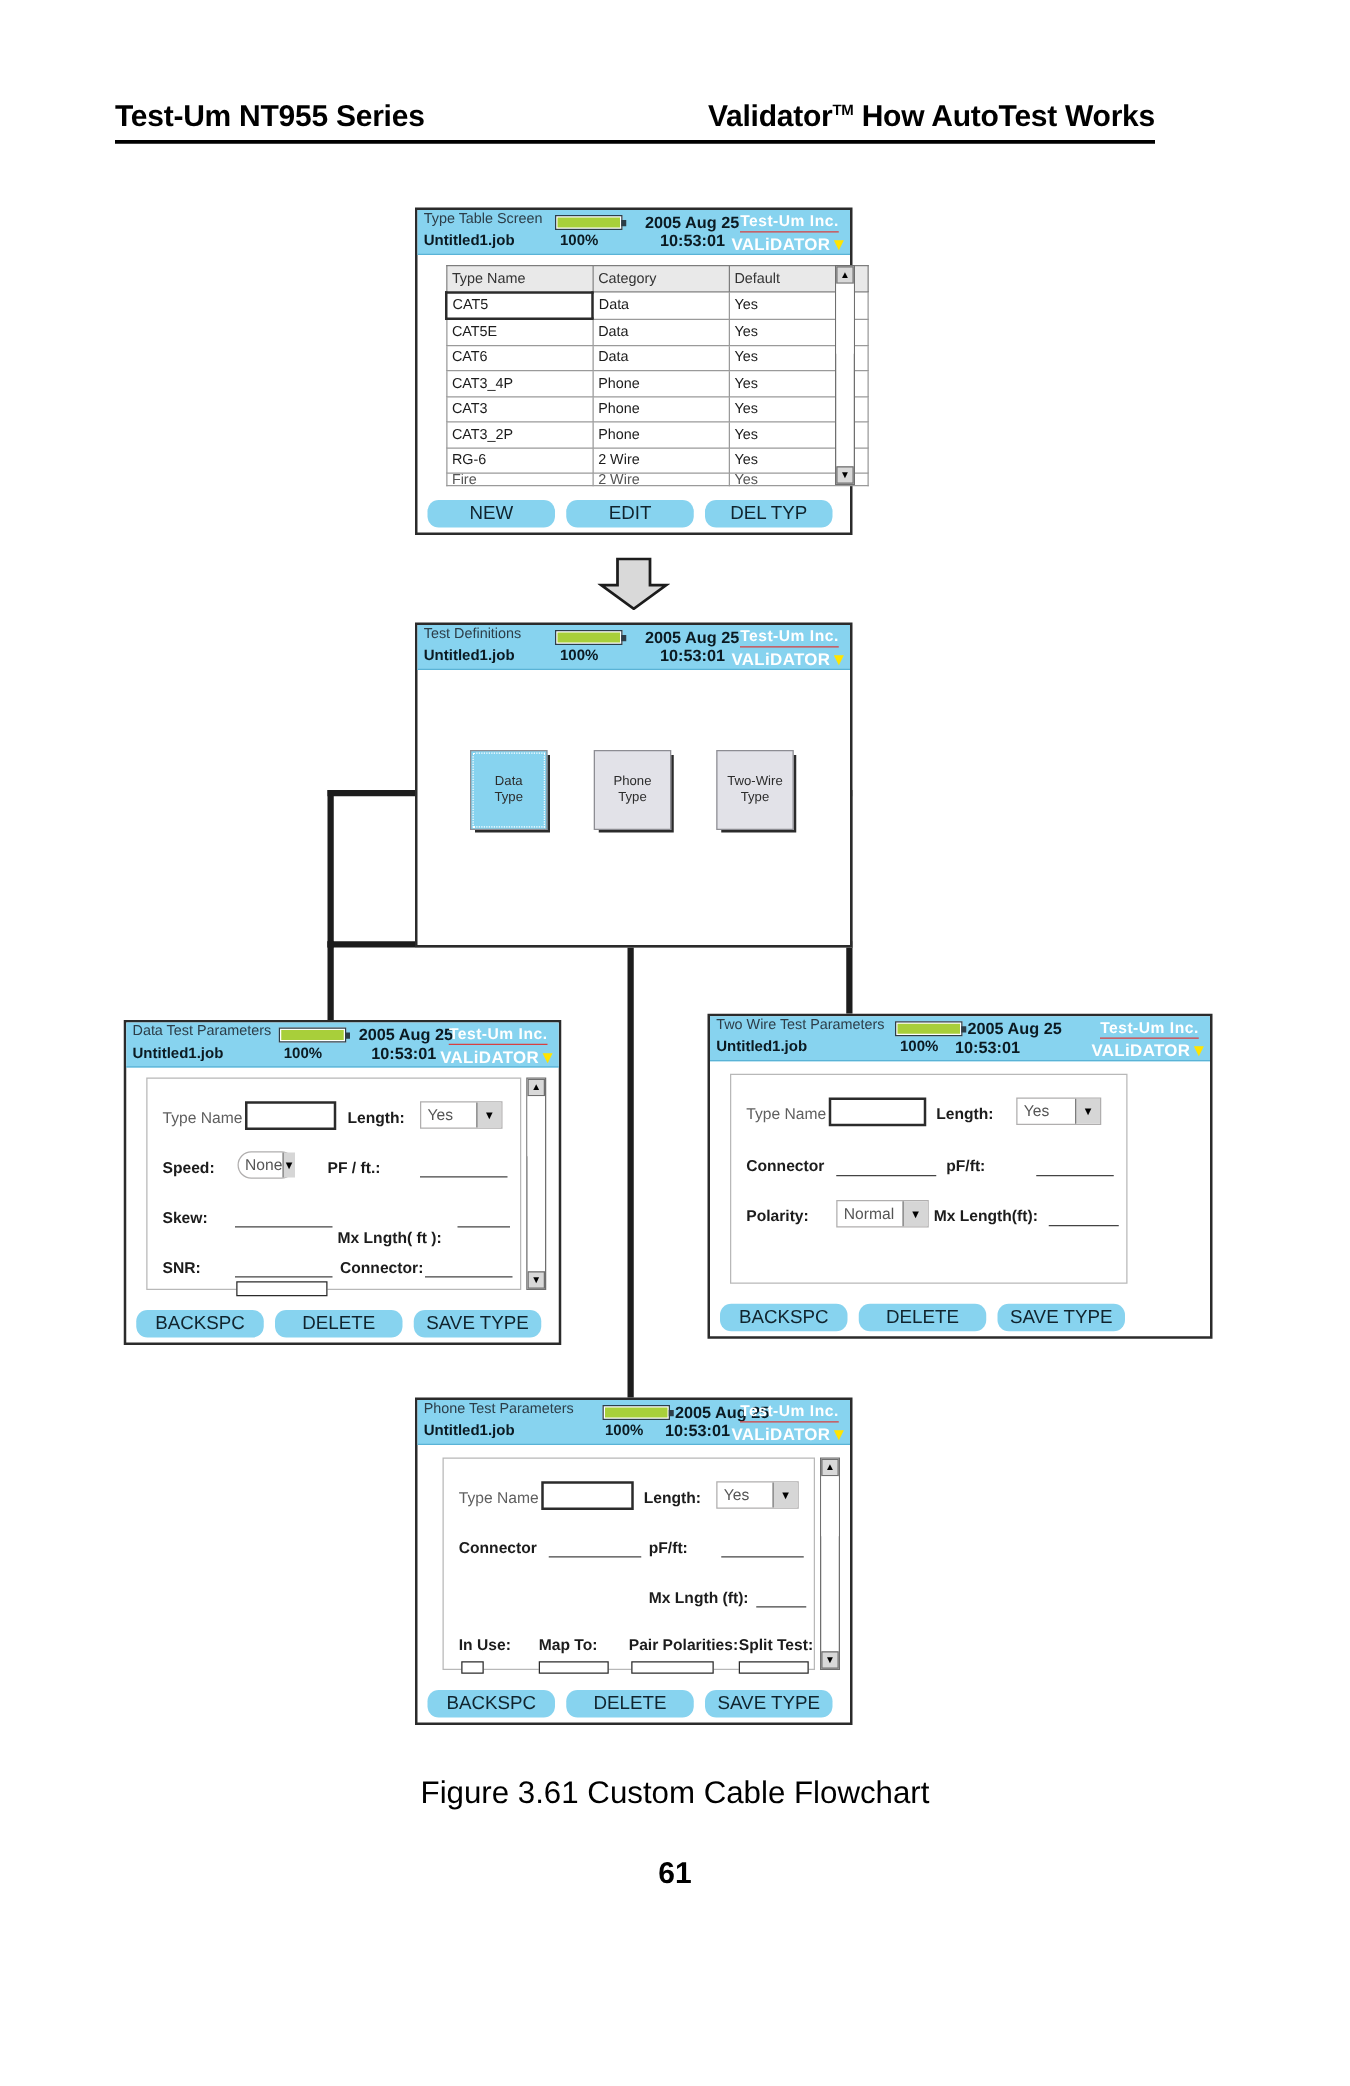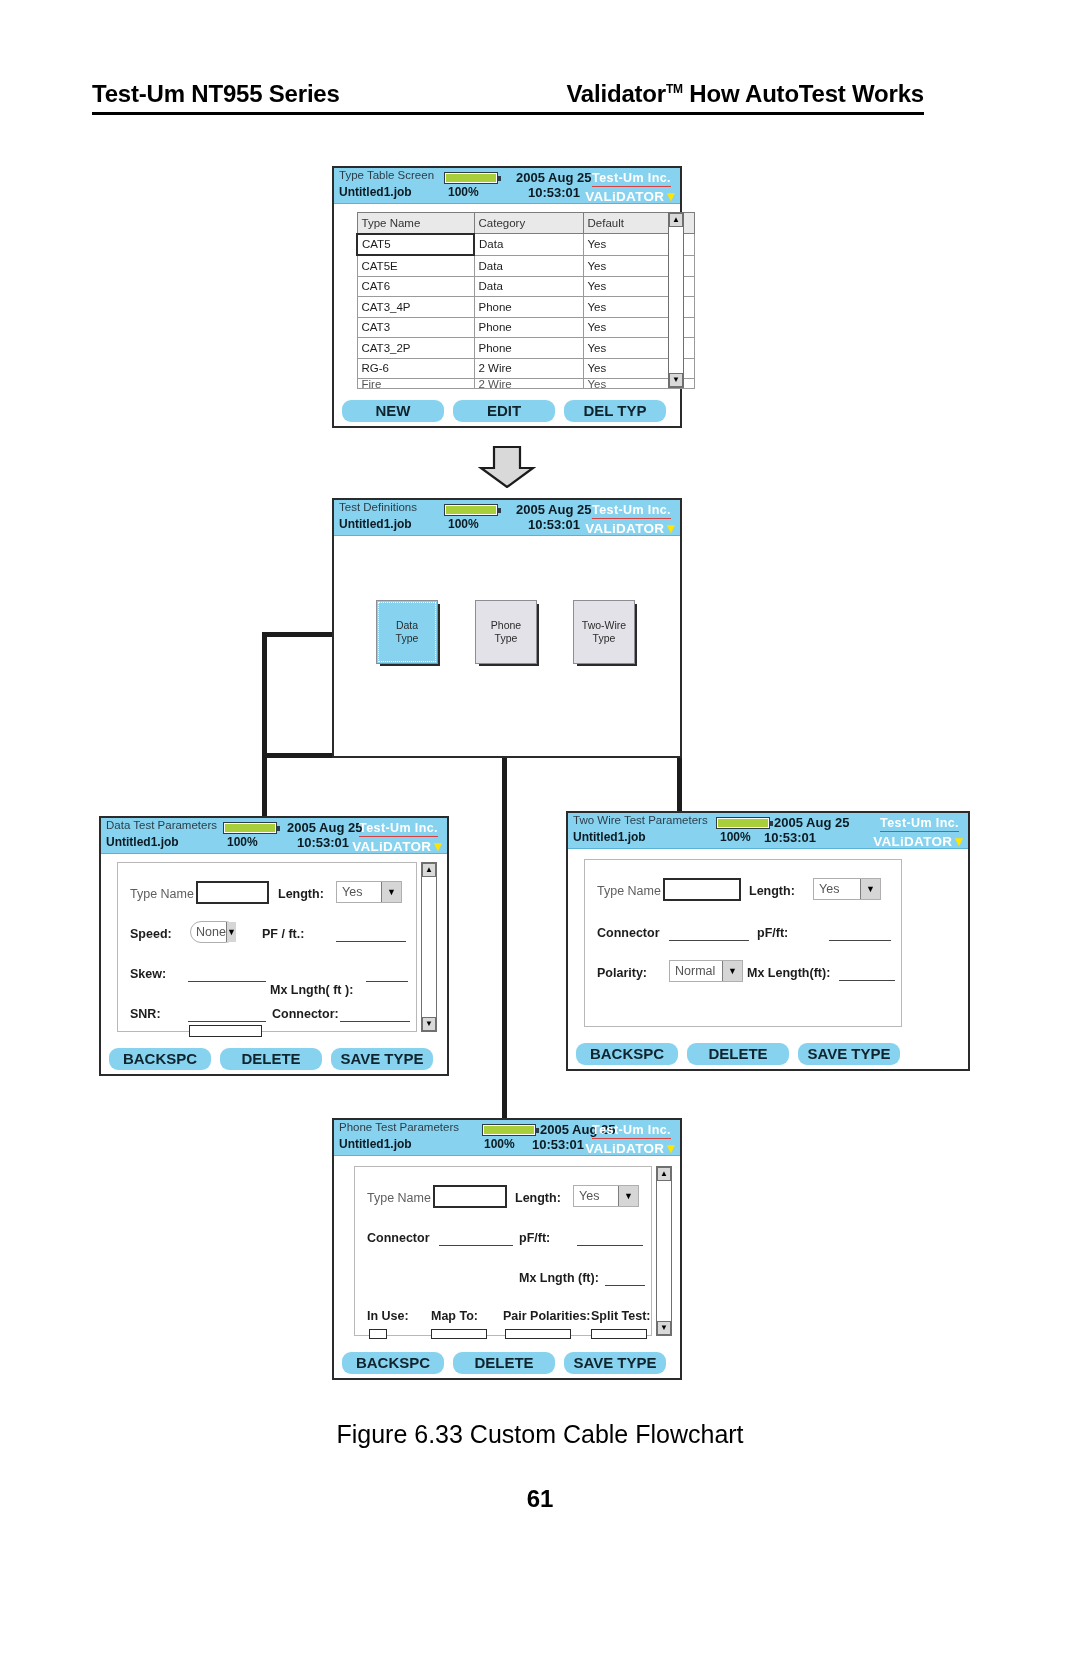--- a/index.html
+++ b/index.html
@@ -68,21 +68,21 @@
     box-sizing:border-box;
   }
   .vscroll .arr{
     height:14px;background:#d9d9d9;border:1px solid #6f6f6f;box-sizing:border-box;
     font-size:8px;line-height:12px;text-align:center;color:#000;
   }
   .vscroll .arr.bot{position:absolute;bottom:0;left:0;right:0;}
   .vscroll .thumb{position:absolute;left:0;right:0;background:#ffffff;}
 
   
-  .softbar{position:absolute;left:8px;bottom:4px;display:flex;gap:9px;font-weight:bold;}
+  .softbar{position:absolute;left:8px;bottom:4px;display:flex;gap:9px;}
   .softbtn{
     background:#87d3ef;border-radius:9px;height:22px;line-height:22px;
     text-align:center;font-size:15px;color:#10242e;padding:0 4px;min-width:94px;
   }
 
   
   .formbox{position:absolute;background:#fff;border:1px solid #b8b8b8;box-sizing:border-box;}
   .lbl{position:absolute;font-size:12.5px;color:#1c1c1c;white-space:nowrap;}
   .lbl.b{font-weight:bold;}
   .lbl.g{color:#5f5f5f;}
@@ -404,14 +404,14 @@
     <div class="arr bot">▼</div>
   </div>
 
   <div class="softbar">
     <div class="softbtn">BACKSPC</div>
     <div class="softbtn">DELETE</div>
     <div class="softbtn">SAVE TYPE</div>
   </div>
 </div>
 
-<div class="figure-caption">Figure 6.33 Custom Cable Flowchart</div>
+<div class="figure-caption">Figure 3.61 Custom Cable Flowchart</div>
 <div class="page-number">61</div>
 
 </body></html>

